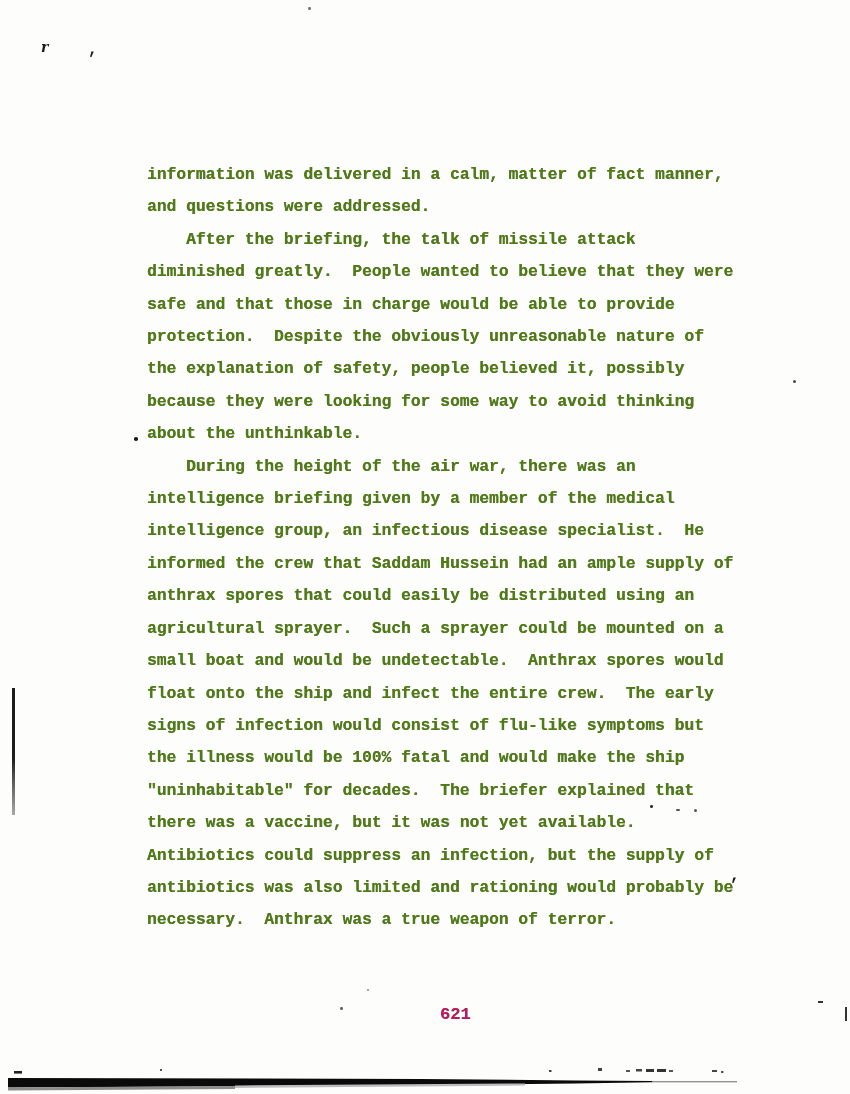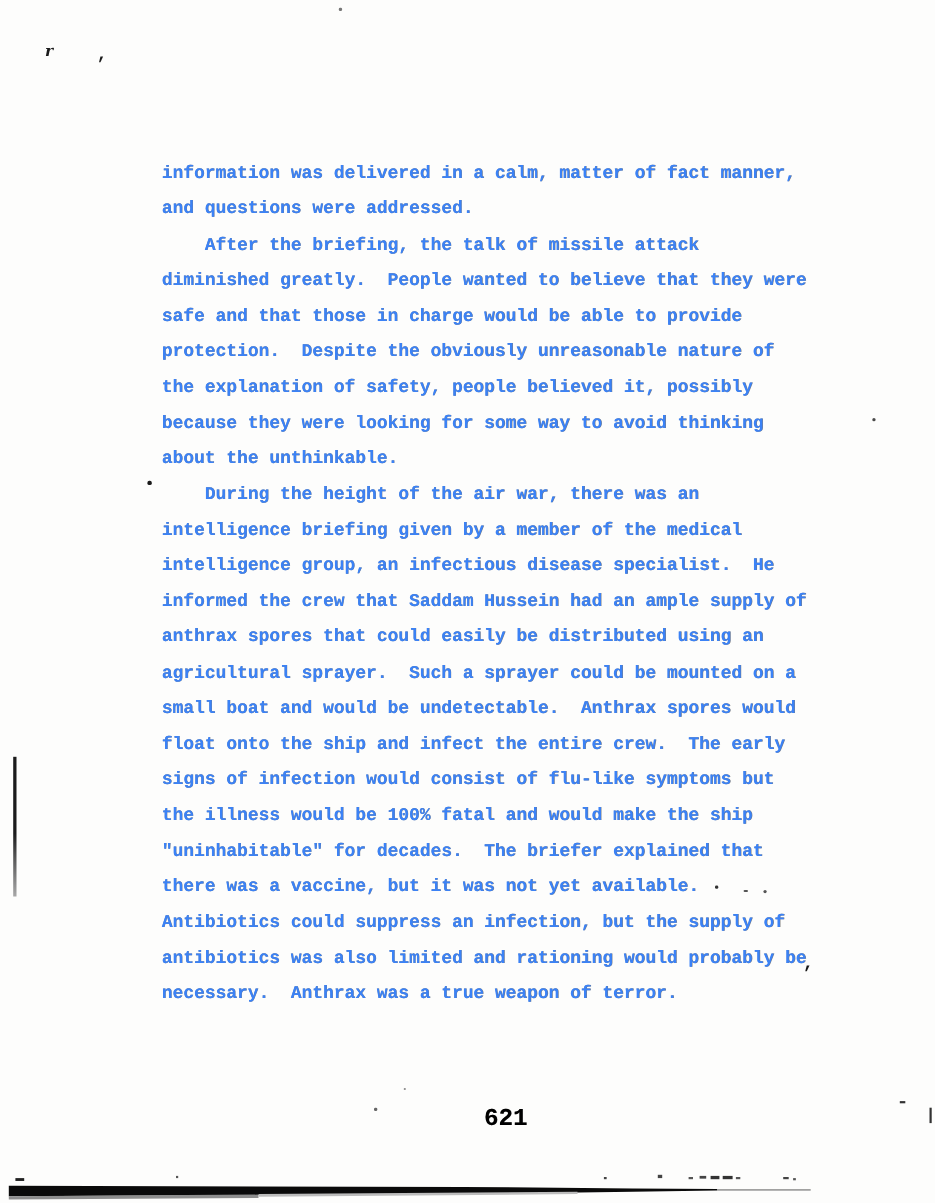--- a/index.html
+++ b/index.html
@@ -10,38 +10,38 @@
     overflow:hidden;
     font-family:"Liberation Mono", monospace;
   }
   .page {
     position:absolute; inset:0;
     background:#fdfdfc;
   }
   
   .text-block {
     position:absolute;
-    left:147px; top:142px;
+    left:147px; top:159px;
     font-family:"Liberation Mono", monospace;
     font-weight:700;
     font-size:16.3px;
     line-height:32.4px;
-    color:#3b82f6;
+    color:#4d7c0f;
     letter-spacing:0;
     white-space:pre;
     text-shadow:0.3px 0 0 rgba(10,10,10,0.55);
   }
   .doc-line { white-space:pre; }
   .page-number {
     position:absolute;
     left:440px; top:1005px;
     font-family:"Liberation Mono", monospace;
     font-weight:700;
-    font-size:22px;
-    color:#000000;
+    font-size:17px;
+    color:#be185d;
     text-shadow:0.3px 0 0 rgba(10,10,10,0.55);
   }
   
   .dot { position:absolute; border-radius:50%; }
   .mark {
     position:absolute;
     font-family:"DejaVu Serif", serif;
     font-weight:700; color:#1b1b1b;
     line-height:1;
   }

